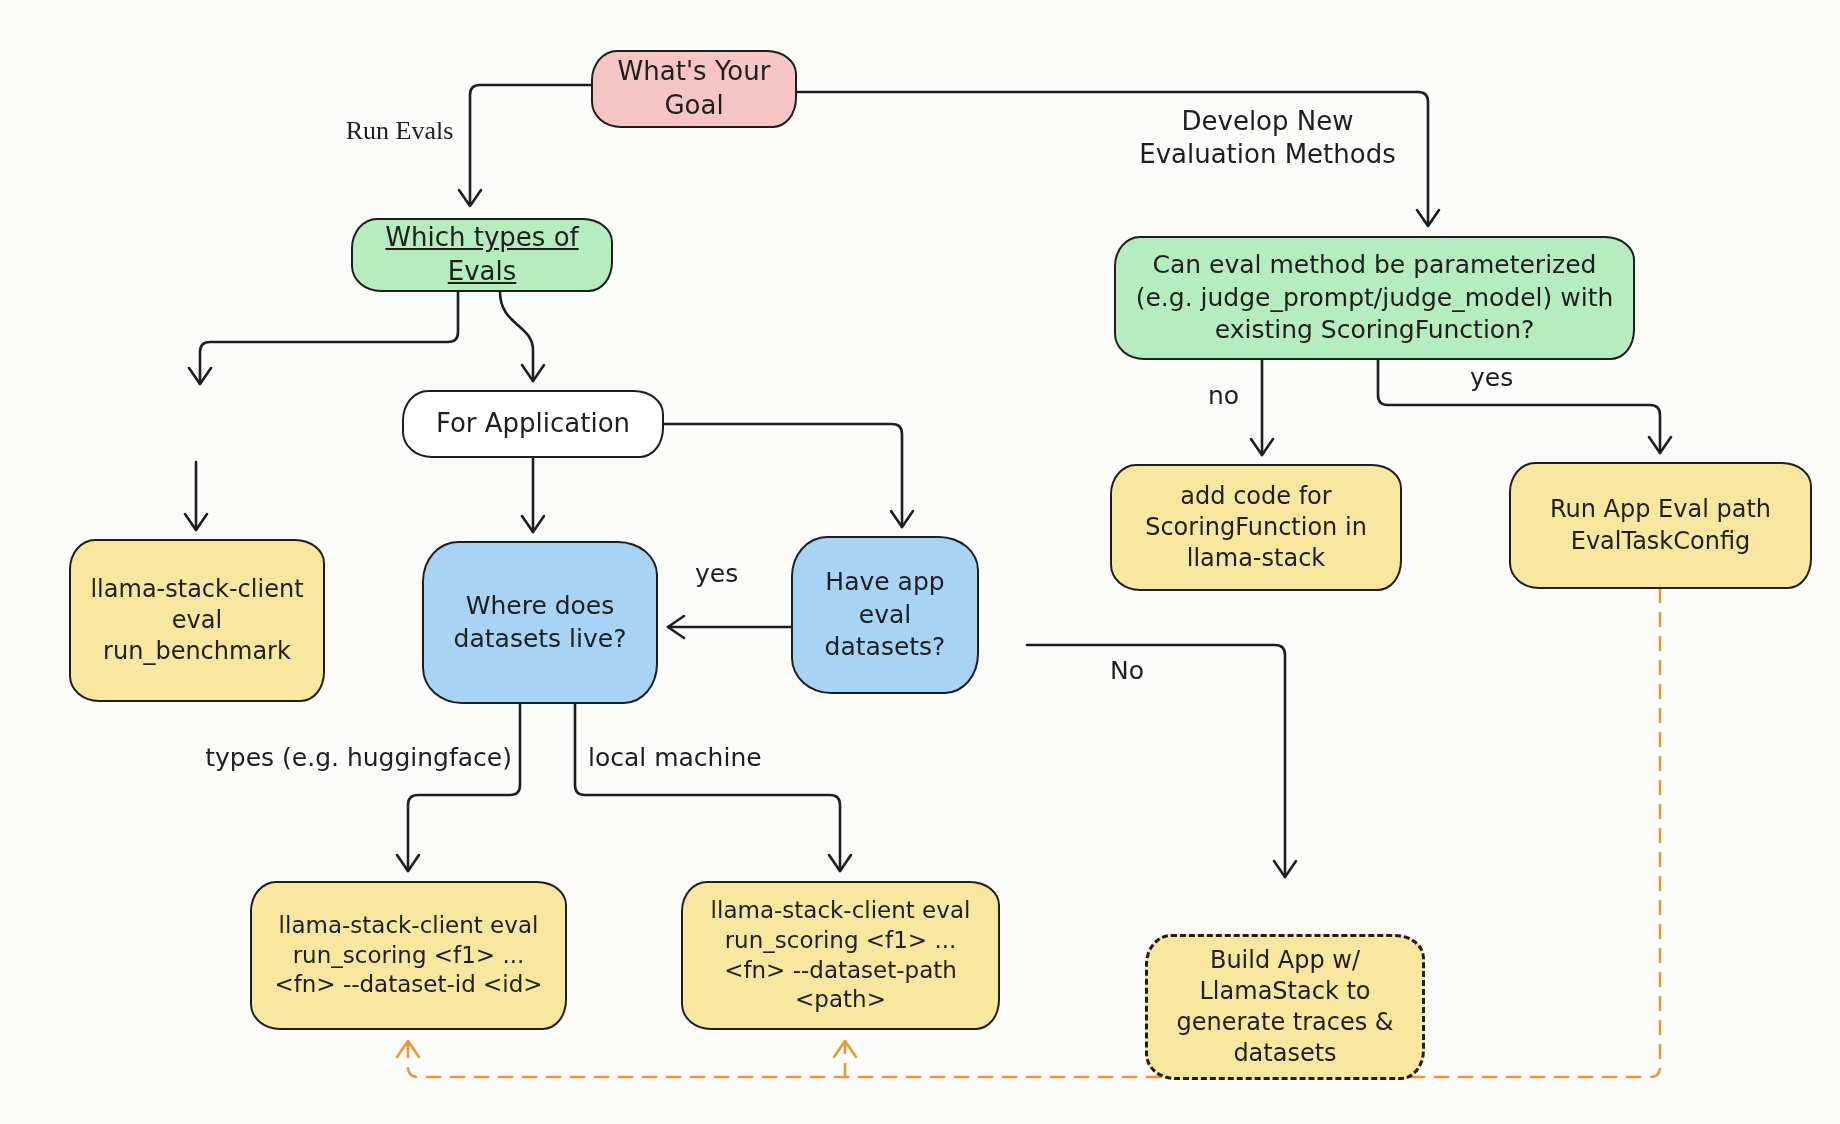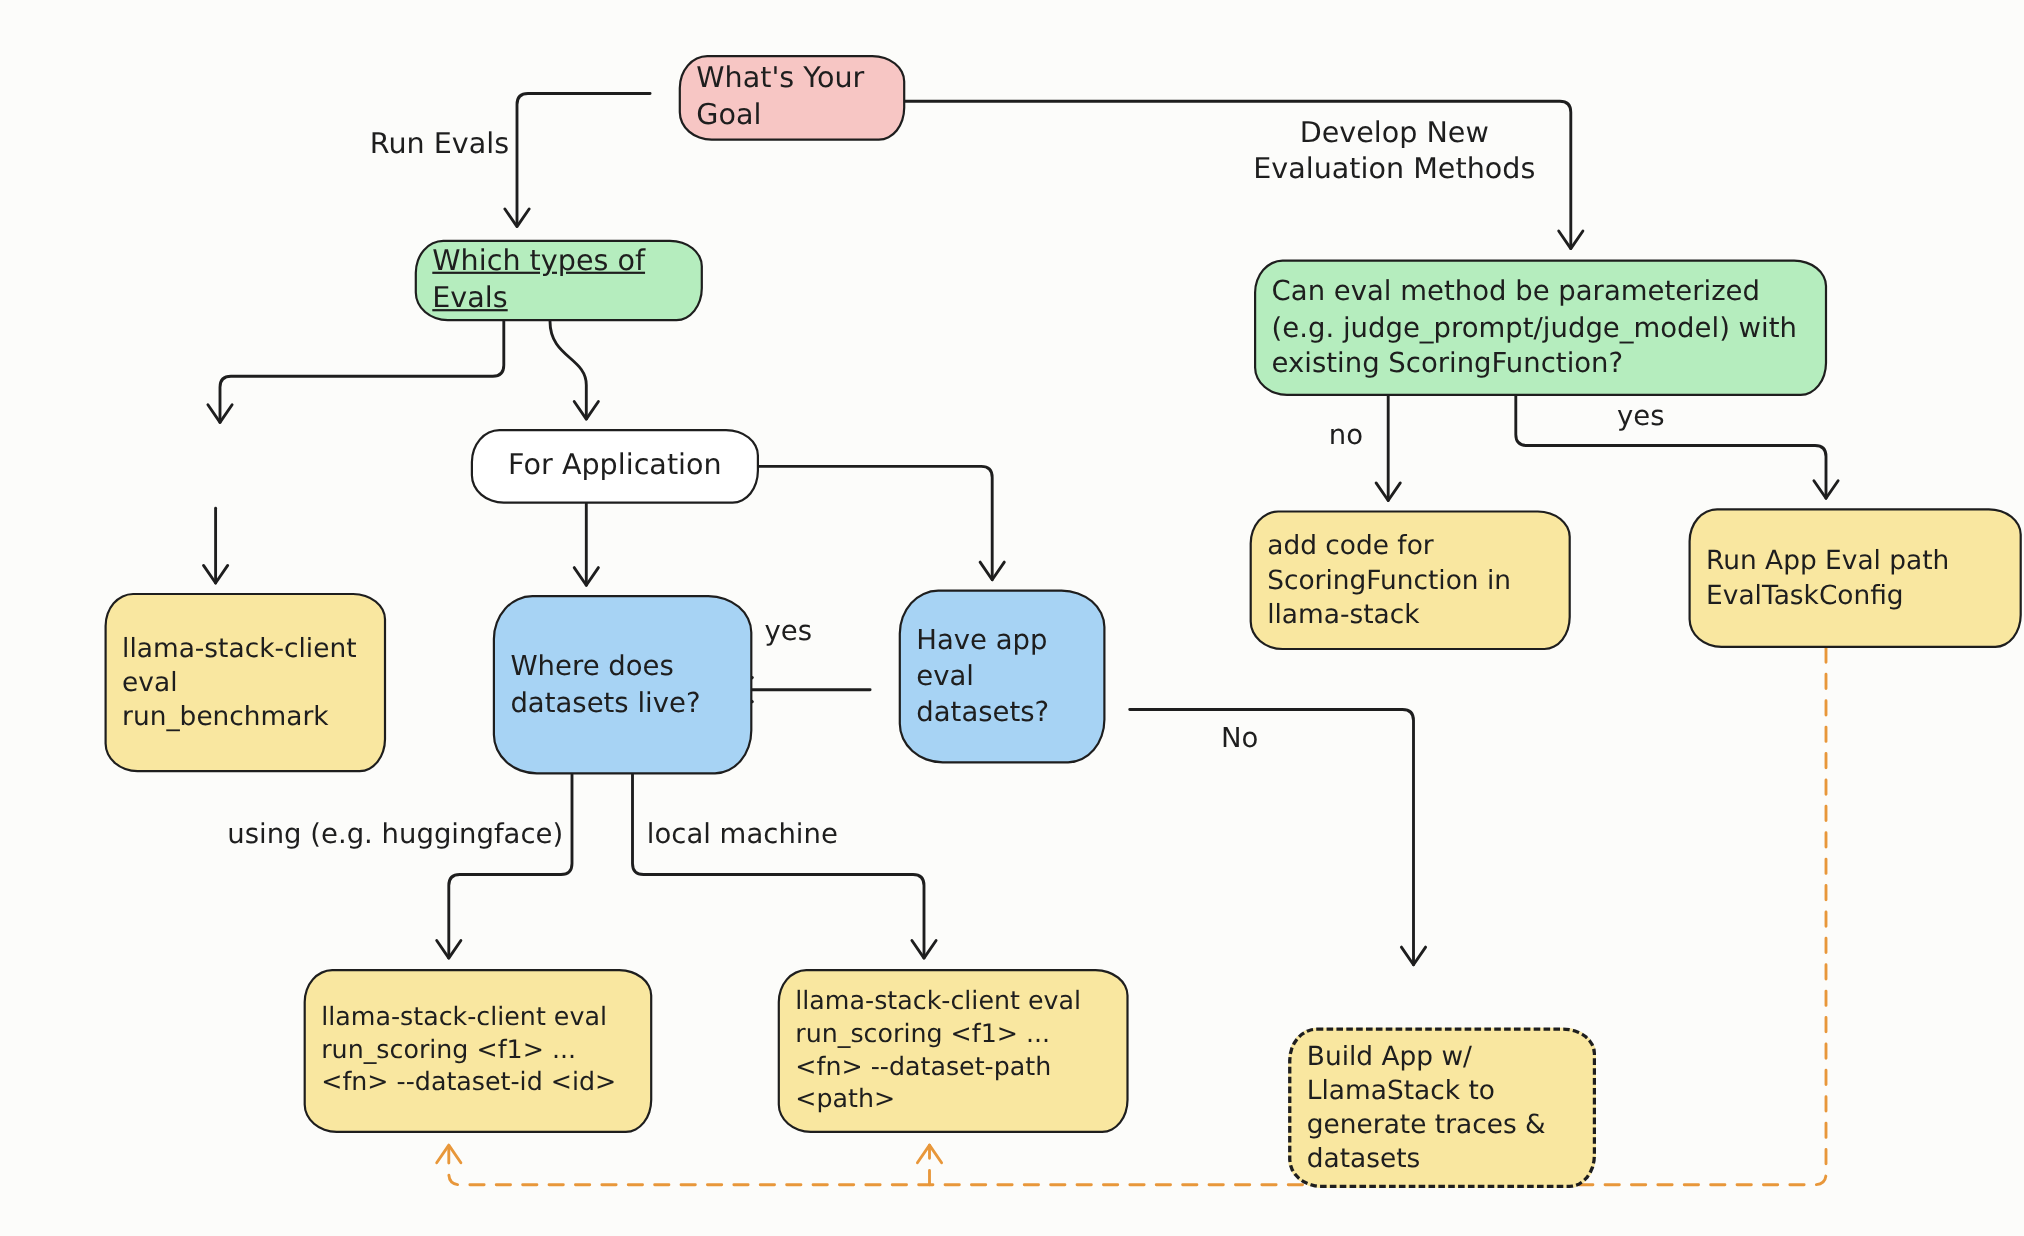--- a/index.html
+++ b/index.html
@@ -9,22 +9,22 @@
   html,body{margin:0;padding:0;}
   body{background:var(--bg);font-family:"DejaVu Sans",sans-serif;color:var(--ink);}
   .canvas{position:relative;width:1840px;height:1124px;background:var(--bg);overflow:hidden;}
   .edges{position:absolute;left:0;top:0;width:1840px;height:1124px;pointer-events:none;}
   .edge{fill:none;stroke:var(--ink);stroke-width:2.6;stroke-linecap:round;stroke-linejoin:round;}
   .head{fill:none;stroke:var(--ink);stroke-width:2.6;stroke-linecap:round;stroke-linejoin:round;}
   .oedge{fill:none;stroke:var(--orange);stroke-width:2.6;stroke-linecap:round;stroke-linejoin:round;stroke-dasharray:13 11;}
   .ohead{fill:none;stroke:var(--orange);stroke-width:2.6;stroke-linecap:round;stroke-linejoin:round;}
   .node{position:absolute;border:2.6px solid var(--ink);background:#fff;
         border-radius:26px 30px 24px 30px / 30px 24px 30px 26px;
-        display:flex;align-items:center;justify-content:center;text-align:left;
-        padding:8px 14px;box-sizing:border-box;font-size:25px;line-height:1.3;margin-left:26px;}
+        display:flex;align-items:center;justify-content:center;text-align:center;
+        padding:8px 14px;box-sizing:border-box;font-size:25px;line-height:1.3;}
   .pink{background:var(--pink);}
   .green{background:var(--green);}
   .blue{background:var(--blue);border-radius:36px 40px 34px 40px / 40px 34px 40px 36px;}
   .yellow{background:var(--yellow);}
   .dashed{border-style:dashed;border-width:3px;}
   .lbl{position:absolute;font-size:25px;line-height:1.25;white-space:nowrap;}
   .lbl.wrap{white-space:normal;text-align:center;}
 </style>
 </head>
 <body>
@@ -96,29 +96,29 @@
   <div class="node yellow" style="left:1110px;top:464px;width:292px;height:127px;font-size:24px;">add code for ScoringFunction in llama-stack</div>
 
   <div class="node yellow" style="left:1509px;top:462px;width:303px;height:127px;font-size:24px;">Run App Eval path EvalTaskConfig</div>
 
   <div class="node yellow" style="left:250px;top:881px;width:317px;height:149px;font-size:23px;">llama-stack-client eval run_scoring &lt;f1&gt; ... &lt;fn&gt; --dataset-id &lt;id&gt;</div>
 
   <div class="node yellow" style="left:681px;top:881px;width:319px;height:149px;font-size:23px;">llama-stack-client eval run_scoring &lt;f1&gt; ... &lt;fn&gt; --dataset-path &lt;path&gt;</div>
 
   <div class="node yellow dashed" style="left:1145px;top:934px;width:280px;height:146px;font-size:24px;">Build App w/ LlamaStack to generate traces &amp; datasets</div>
 
-  <div class="lbl" style="left:307px;top:115px;width:185px;text-align:center;font-size:26px;">Run Evals</div>
+  <div class="lbl" style="left:307px;top:115px;width:185px;text-align:center;font-size:26px;font-family:Liberation Serif, serif;">Run Evals</div>
 
   <div class="lbl wrap" style="left:1115px;top:105px;width:305px;font-size:26px;">Develop New Evaluation Methods</div>
 
   <div class="lbl" style="left:1208px;top:380px;">no</div>
 
   <div class="lbl" style="left:1470px;top:362px;">yes</div>
 
   <div class="lbl" style="left:695px;top:558px;">yes</div>
 
   <div class="lbl" style="left:1110px;top:655px;">No</div>
 
-  <div class="lbl" style="left:196px;top:742px;width:316px;text-align:right;">using (e.g. huggingface)</div>
+  <div class="lbl" style="left:196px;top:742px;width:316px;text-align:right;">types (e.g. huggingface)</div>
 
   <div class="lbl" style="left:588px;top:742px;">local machine</div>
 
 </div>
 
 </body></html>

